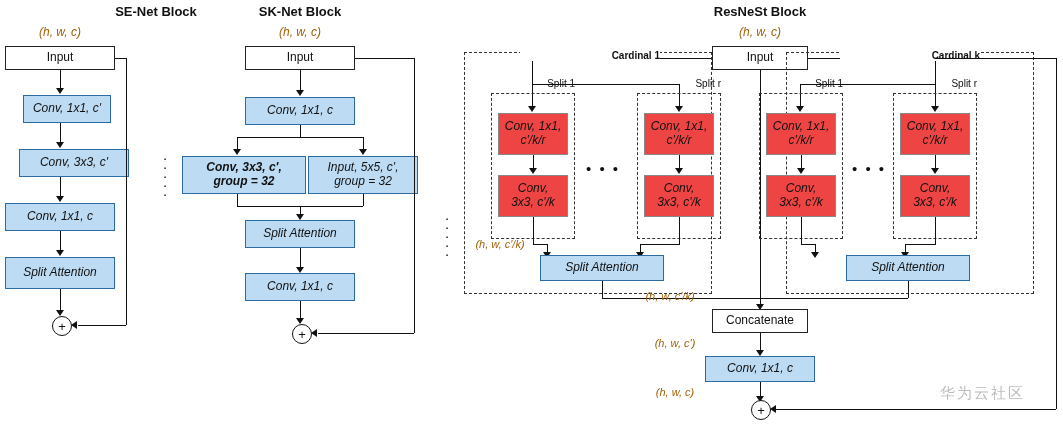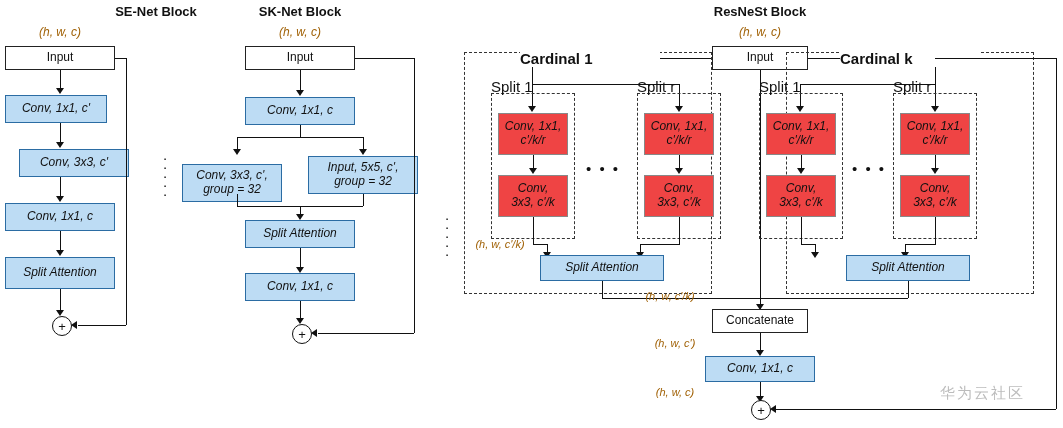--- a/index.html
+++ b/index.html
@@ -66,41 +66,41 @@
     border:1px dashed #333;
     box-sizing:border-box;
   }
   .dots{
     font-size:15px;color:#111;letter-spacing:2px;
   }
   .vdots{
     font-size:15px;color:#111;line-height:9px;text-align:center;
   }
   .label{
-    font-size:15px;color:#111;text-align:left;white-space:nowrap;
+    font-size:10px;color:#111;text-align:right;white-space:nowrap;
   }
   .label.b{font-weight:bold;}
   .watermark{
     font-size:15px;color:#bcbcbc;letter-spacing:2px;
   }
 </style>
 </head>
 <body>
 
 <div class="canvas">
 
   <div class="abs title" style="left:0px;top:4px;width:240px;padding-left:36px;">SE-Net Block</div>
   <div class="abs tensor" style="left:0px;top:25px;width:120px;">(h, w, c)</div>
 
   <div class="abs box white" style="left:5px;top:46px;width:110px;height:24px;">Input</div>
 
   <div class="abs vline" style="left:60px;top:70px;height:18px;"></div>
   <div class="abs arrowdown" style="left:56px;top:88px;"></div>
 
-  <div class="abs box" style="left:5px;top:95px;width:102px;height:28px;">Conv, 1x1, c'</div>
+  <div class="abs box" style="left:23px;top:95px;width:88px;height:28px;">Conv, 1x1, c'</div>
   <div class="abs vline" style="left:60px;top:123px;height:19px;"></div>
   <div class="abs arrowdown" style="left:56px;top:142px;"></div>
 
   <div class="abs box" style="left:19px;top:149px;width:110px;height:28px;">Conv, 3x3, c'</div>
   <div class="abs vline" style="left:60px;top:177px;height:19px;"></div>
   <div class="abs arrowdown" style="left:56px;top:196px;"></div>
 
   <div class="abs box" style="left:5px;top:203px;width:110px;height:28px;">Conv, 1x1, c</div>
   <div class="abs vline" style="left:60px;top:231px;height:19px;"></div>
   <div class="abs arrowdown" style="left:56px;top:250px;"></div>
@@ -133,21 +133,21 @@
 
   <div class="abs box" style="left:245px;top:97px;width:110px;height:28px;">Conv, 1x1, c</div>
 
   <div class="abs vline" style="left:300px;top:125px;height:12px;"></div>
   <div class="abs hline" style="left:237px;top:137px;width:126px;"></div>
   <div class="abs vline" style="left:237px;top:137px;height:12px;"></div>
   <div class="abs arrowdown" style="left:233px;top:149px;"></div>
   <div class="abs vline" style="left:363px;top:137px;height:12px;"></div>
   <div class="abs arrowdown" style="left:359px;top:149px;"></div>
 
-  <div class="abs box twoline" style="left:182px;top:164px;width:100px;height:38px;">
+  <div class="abs box twoline" style="left:182px;top:156px;width:124px;height:38px;font-weight:bold;">
     <span>Conv, 3x3, c',</span>
     <span>group = 32</span>
   </div>
   <div class="abs box twoline" style="left:308px;top:156px;width:110px;height:38px;">
     <span>Input, 5x5, c',</span>
     <span>group = 32</span>
   </div>
 
   <div class="abs vline" style="left:237px;top:194px;height:12px;"></div>
   <div class="abs vline" style="left:363px;top:194px;height:12px;"></div>

